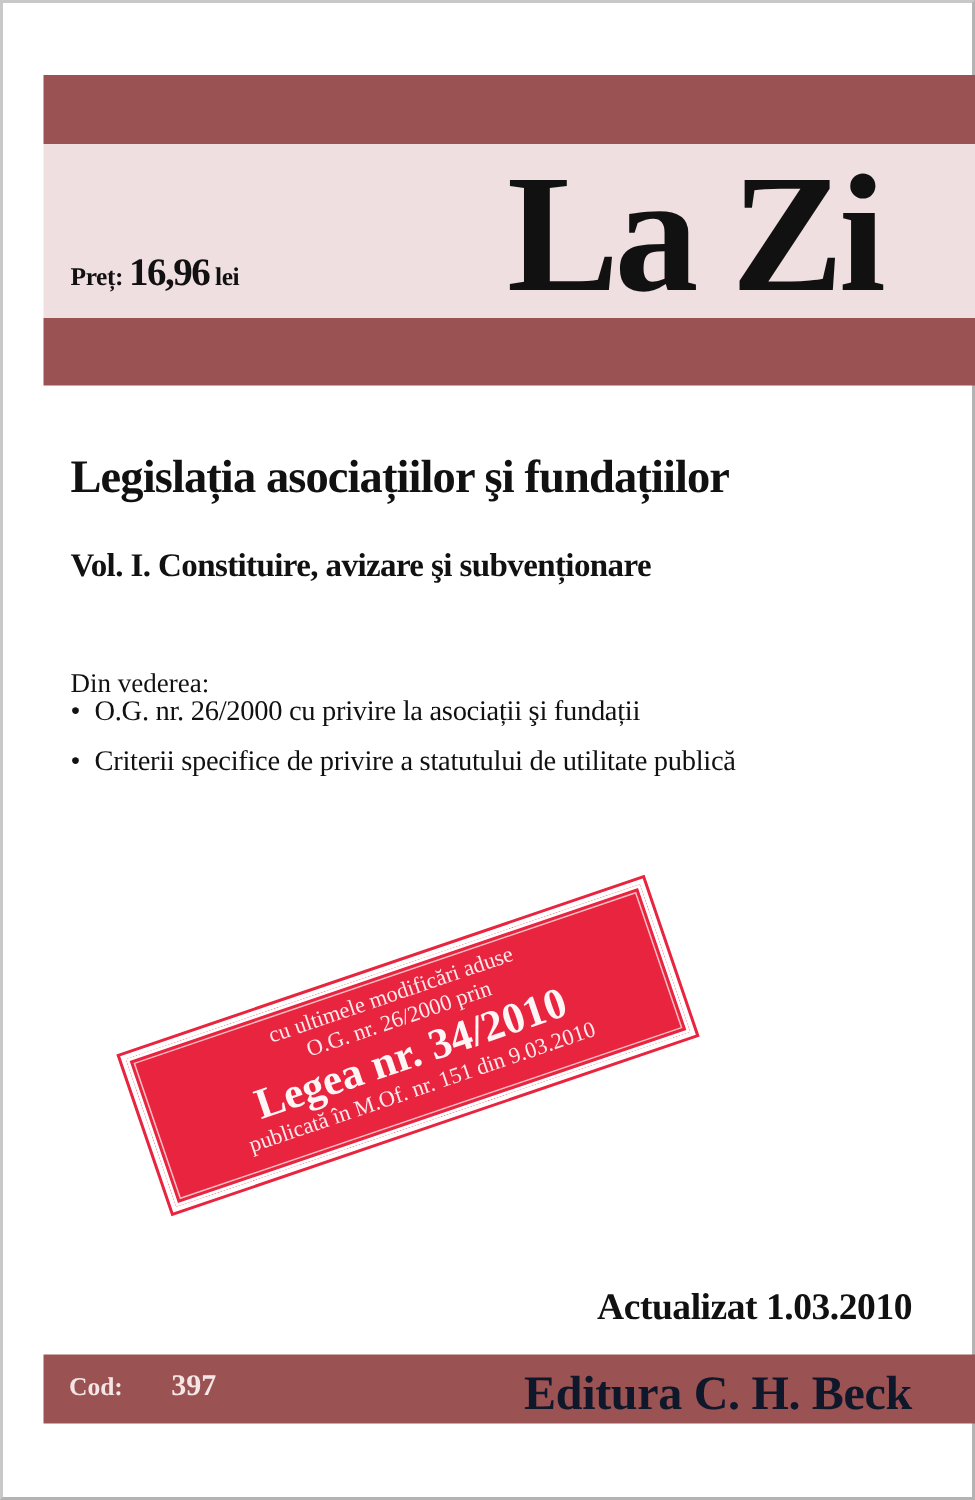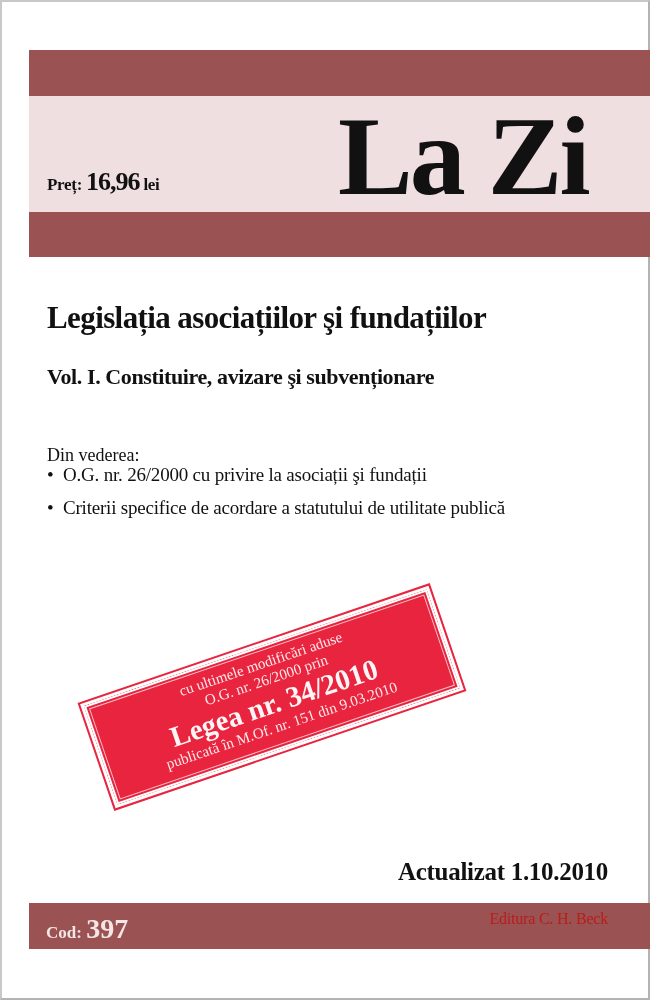--- a/index.html
+++ b/index.html
@@ -22,22 +22,22 @@
     .contents-list li .bullet { display: inline-block; width: 16px; }
     .stamp { position: absolute; left: 91px; top: 645px; width: 362px; height: 104px; background: #e8243e; transform: rotate(-18.8deg); transform-origin: center center; outline: 2px solid #e8243e; outline-offset: 3px; box-shadow: inset 0 0 0 2px #ffffff; }
     .stamp-inner { position: absolute; inset: 4px; border: 1px solid rgba(255,255,255,0.7); color: #fde8eb; text-align: center; }
     .stamp .l1 { font-size: 15px; margin-top: 4px; line-height: 17px; }
     .stamp .l2 { font-size: 15px; line-height: 17px; }
     .stamp .l3 { font-size: 29px; font-weight: bold; line-height: 31px; color: #fff5f6; }
     .stamp .l4 { font-size: 15px; line-height: 17px; }
     .updated { position: absolute; right: 42px; top: 858px; font-weight: bold; font-size: 25px; letter-spacing: -0.3px; white-space: nowrap; }
     .band-footer { position: absolute; left: 29px; right: 0; top: 903px; height: 46px; background: #9a5252; }
     .code { position: absolute; left: 46px; top: 913px; font-weight: bold; font-size: 17px; color: #f4e6e6; white-space: nowrap; }
-    .code .num { font-size: 28px; }
-    .publisher { position: absolute; right: 42px; top: 910px; font-weight: normal; font-size: 16px; color: #b91c1c; white-space: nowrap; letter-spacing: -0.2px; }
+    .code .num { font-size: 20px; margin-left: 28px; }
+    .publisher { position: absolute; right: 42px; top: 910px; font-weight: bold; font-size: 32px; color: #0f172a; white-space: nowrap; letter-spacing: -0.2px; }
   </style>
 </head>
 <body>
 
 <div class="frame"></div>
 
 <div class="band-dark band-top"></div>
 <div class="band-light"></div>
 <div class="band-dark band-bottom-top"></div>
 
@@ -48,32 +48,32 @@
 </div>
 
 <div class="brand">La Zi</div>
 
 <div class="title">Legislația asociațiilor şi fundațiilor</div>
 <div class="subtitle">Vol. I. Constituire, avizare şi subvenționare</div>
 
 <div class="contents-label">Din vederea:</div>
 <ul class="contents-list">
   <li><span class="bullet">•</span><span>O.G. nr. 26/2000 cu privire la asociații şi fundații</span></li>
-  <li><span class="bullet">•</span><span>Criterii specifice de acordare a statutului de utilitate publică</span></li>
+  <li><span class="bullet">•</span><span>Criterii specifice de privire a statutului de utilitate publică</span></li>
 </ul>
 
 <div class="stamp">
   <div class="stamp-inner">
     <div class="l1">cu ultimele modificări aduse</div>
     <div class="l2">O.G. nr. 26/2000 prin</div>
     <div class="l3">Legea nr. 34/2010</div>
     <div class="l4">publicată în M.Of. nr. 151 din 9.03.2010</div>
   </div>
 </div>
 
-<div class="updated">Actualizat 1.10.2010</div>
+<div class="updated">Actualizat 1.03.2010</div>
 
 <div class="band-footer"></div>
 <div class="code">
   <span>Cod:</span>
   <span class="num">397</span>
 </div>
 <div class="publisher">Editura C. H. Beck</div>
 
 </body></html>

